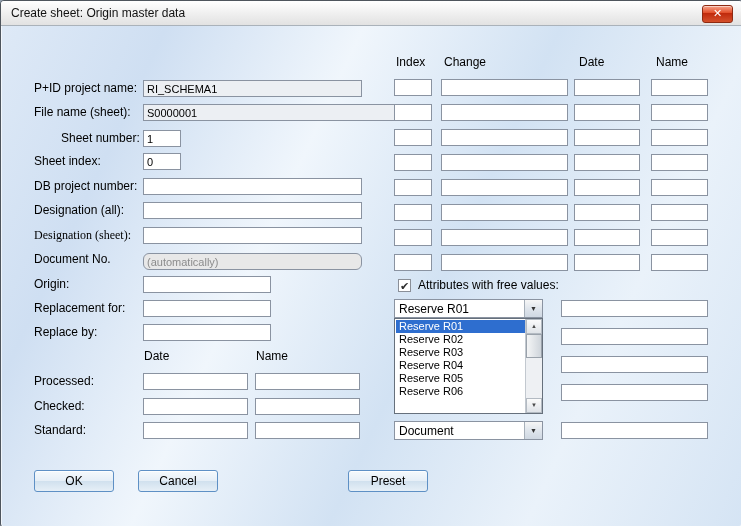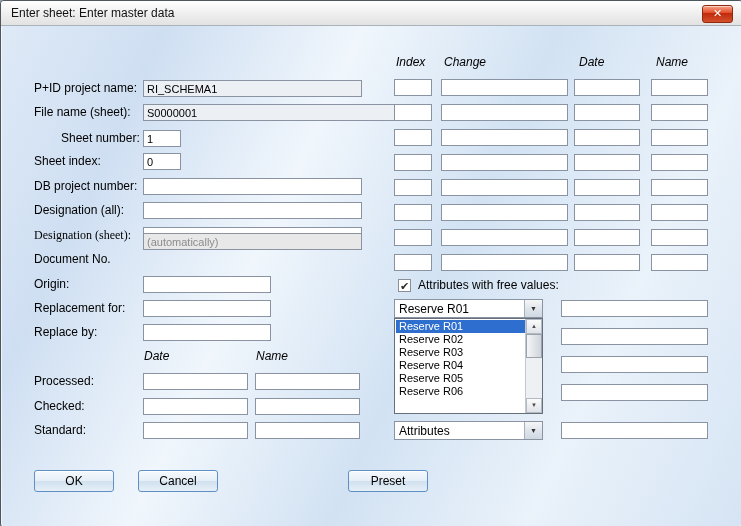--- a/index.html
+++ b/index.html
@@ -17,21 +17,21 @@
   }
   .title { position:absolute; left:10px; top:5px; font-size:12px; color:#111; white-space:nowrap; }
   .close-btn {
     position:absolute; right:9px; top:4px; width:29px; height:16px;
     background:linear-gradient(#f7a58c,#e14a25 45%,#c02a0c 46%,#d4502c);
     border:1px solid #8e2a12; border-radius:3px;
     color:#fff; text-align:center; line-height:14px; font-size:11px; cursor:default;
     box-shadow: inset 0 1px 0 rgba(255,255,255,.5);
   }
   .lbl { position:absolute; height:17px; line-height:17px; white-space:nowrap; color:#000; }
-  .hdr { position:absolute; height:15px; line-height:15px; white-space:nowrap; color:#000;font-style:italic; }
+  .hdr { position:absolute; height:15px; line-height:15px; white-space:nowrap; color:#000; }
   .txt {
     position:absolute; height:17px; box-sizing:border-box;
     border:1px solid #8a93a1; background:#fff; color:#000;
     font-family:"Liberation Sans", sans-serif; font-size:11px;
     padding:0 3px; outline:none;
   }
   .txt.readonly { background:#eceff3; }
   .txt.disabled { background:#e8e8e8; color:#8c8c8c; }
   .checkbox {
     position:absolute; width:13px; height:13px; box-sizing:border-box;
@@ -75,21 +75,21 @@
     font-family:"Liberation Sans", sans-serif; font-size:12px; color:#000; cursor:default;
     box-shadow: inset 0 1px 0 rgba(255,255,255,.8);
   }
 </style>
 </head>
 <body>
 
 <div class="window">
 
   <div class="titlebar">
-    <span class="title">Enter sheet: Enter master data</span>
+    <span class="title">Create sheet: Origin master data</span>
     <div class="close-btn">
       <span>✕</span>
     </div>
   </div>
 
   <div class="lbl" style="left:33px; top:79px;">P+ID project name:</div>
   <input class="txt readonly" style="left: 142px; top: 79px; width: 219px;" value="RI_SCHEMA1">
 
   <div class="lbl" style="left:33px; top:103px;">File name (sheet):</div>
   <input class="txt readonly" style="left: 142px; top: 103px; width: 259px;" value="S0000001">
@@ -103,21 +103,21 @@
   <div class="lbl" style="left:33px; top:177px;">DB project number:</div>
   <input class="txt" style="left: 142px; top: 177px; width: 219px;" value="">
 
   <div class="lbl" style="left:33px; top:201px;">Designation (all):</div>
   <input class="txt" style="left: 142px; top: 201px; width: 219px;" value="">
 
   <div class="lbl" style="left:33px; top:226px;font-family:Liberation Serif, serif;">Designation (sheet):</div>
   <input class="txt" style="left: 142px; top: 226px; width: 219px;" value="">
 
   <div class="lbl" style="left:33px; top:250px;">Document No.</div>
-  <input class="txt disabled" style="left: 142px; top: 232px; width: 219px;" value="(automatically)">
+  <input class="txt disabled" style="left: 142px; top: 252px; width: 219px; border-radius: 6px;" value="(automatically)">
 
   <div class="lbl" style="left:33px; top:275px;">Origin:</div>
   <input class="txt" style="left: 142px; top: 275px; width: 128px;" value="">
 
   <div class="lbl" style="left:33px; top:299px;">Replacement for:</div>
   <input class="txt" style="left: 142px; top: 299px; width: 128px;" value="">
 
   <div class="lbl" style="left:33px; top:323px;">Replace by:</div>
   <input class="txt" style="left: 142px; top: 323px; width: 128px;" value="">
 
@@ -205,21 +205,21 @@
       <div class="dd-item">Reserve R06</div>
     </div>
     <div class="dd-scrollbar">
       <div class="dd-scroll-btn up">▲</div>
       <div class="dd-thumb"></div>
       <div class="dd-scroll-btn down">▼</div>
     </div>
   </div>
 
   <div class="combo" style="left:393px; top:420px; width:149px;">
-    <span class="combo-value">Attributes</span>
+    <span class="combo-value">Document</span>
     <span class="combo-arrow">▼</span>
   </div>
   <input class="txt" style="left: 560px; top: 421px; width: 147px;" value="">
 
   <button class="btn" style="left:33px;">OK</button>
   <button class="btn" style="left:137px;">Cancel</button>
   <button class="btn" style="left:347px;">Preset</button>
 
 </div>
 

